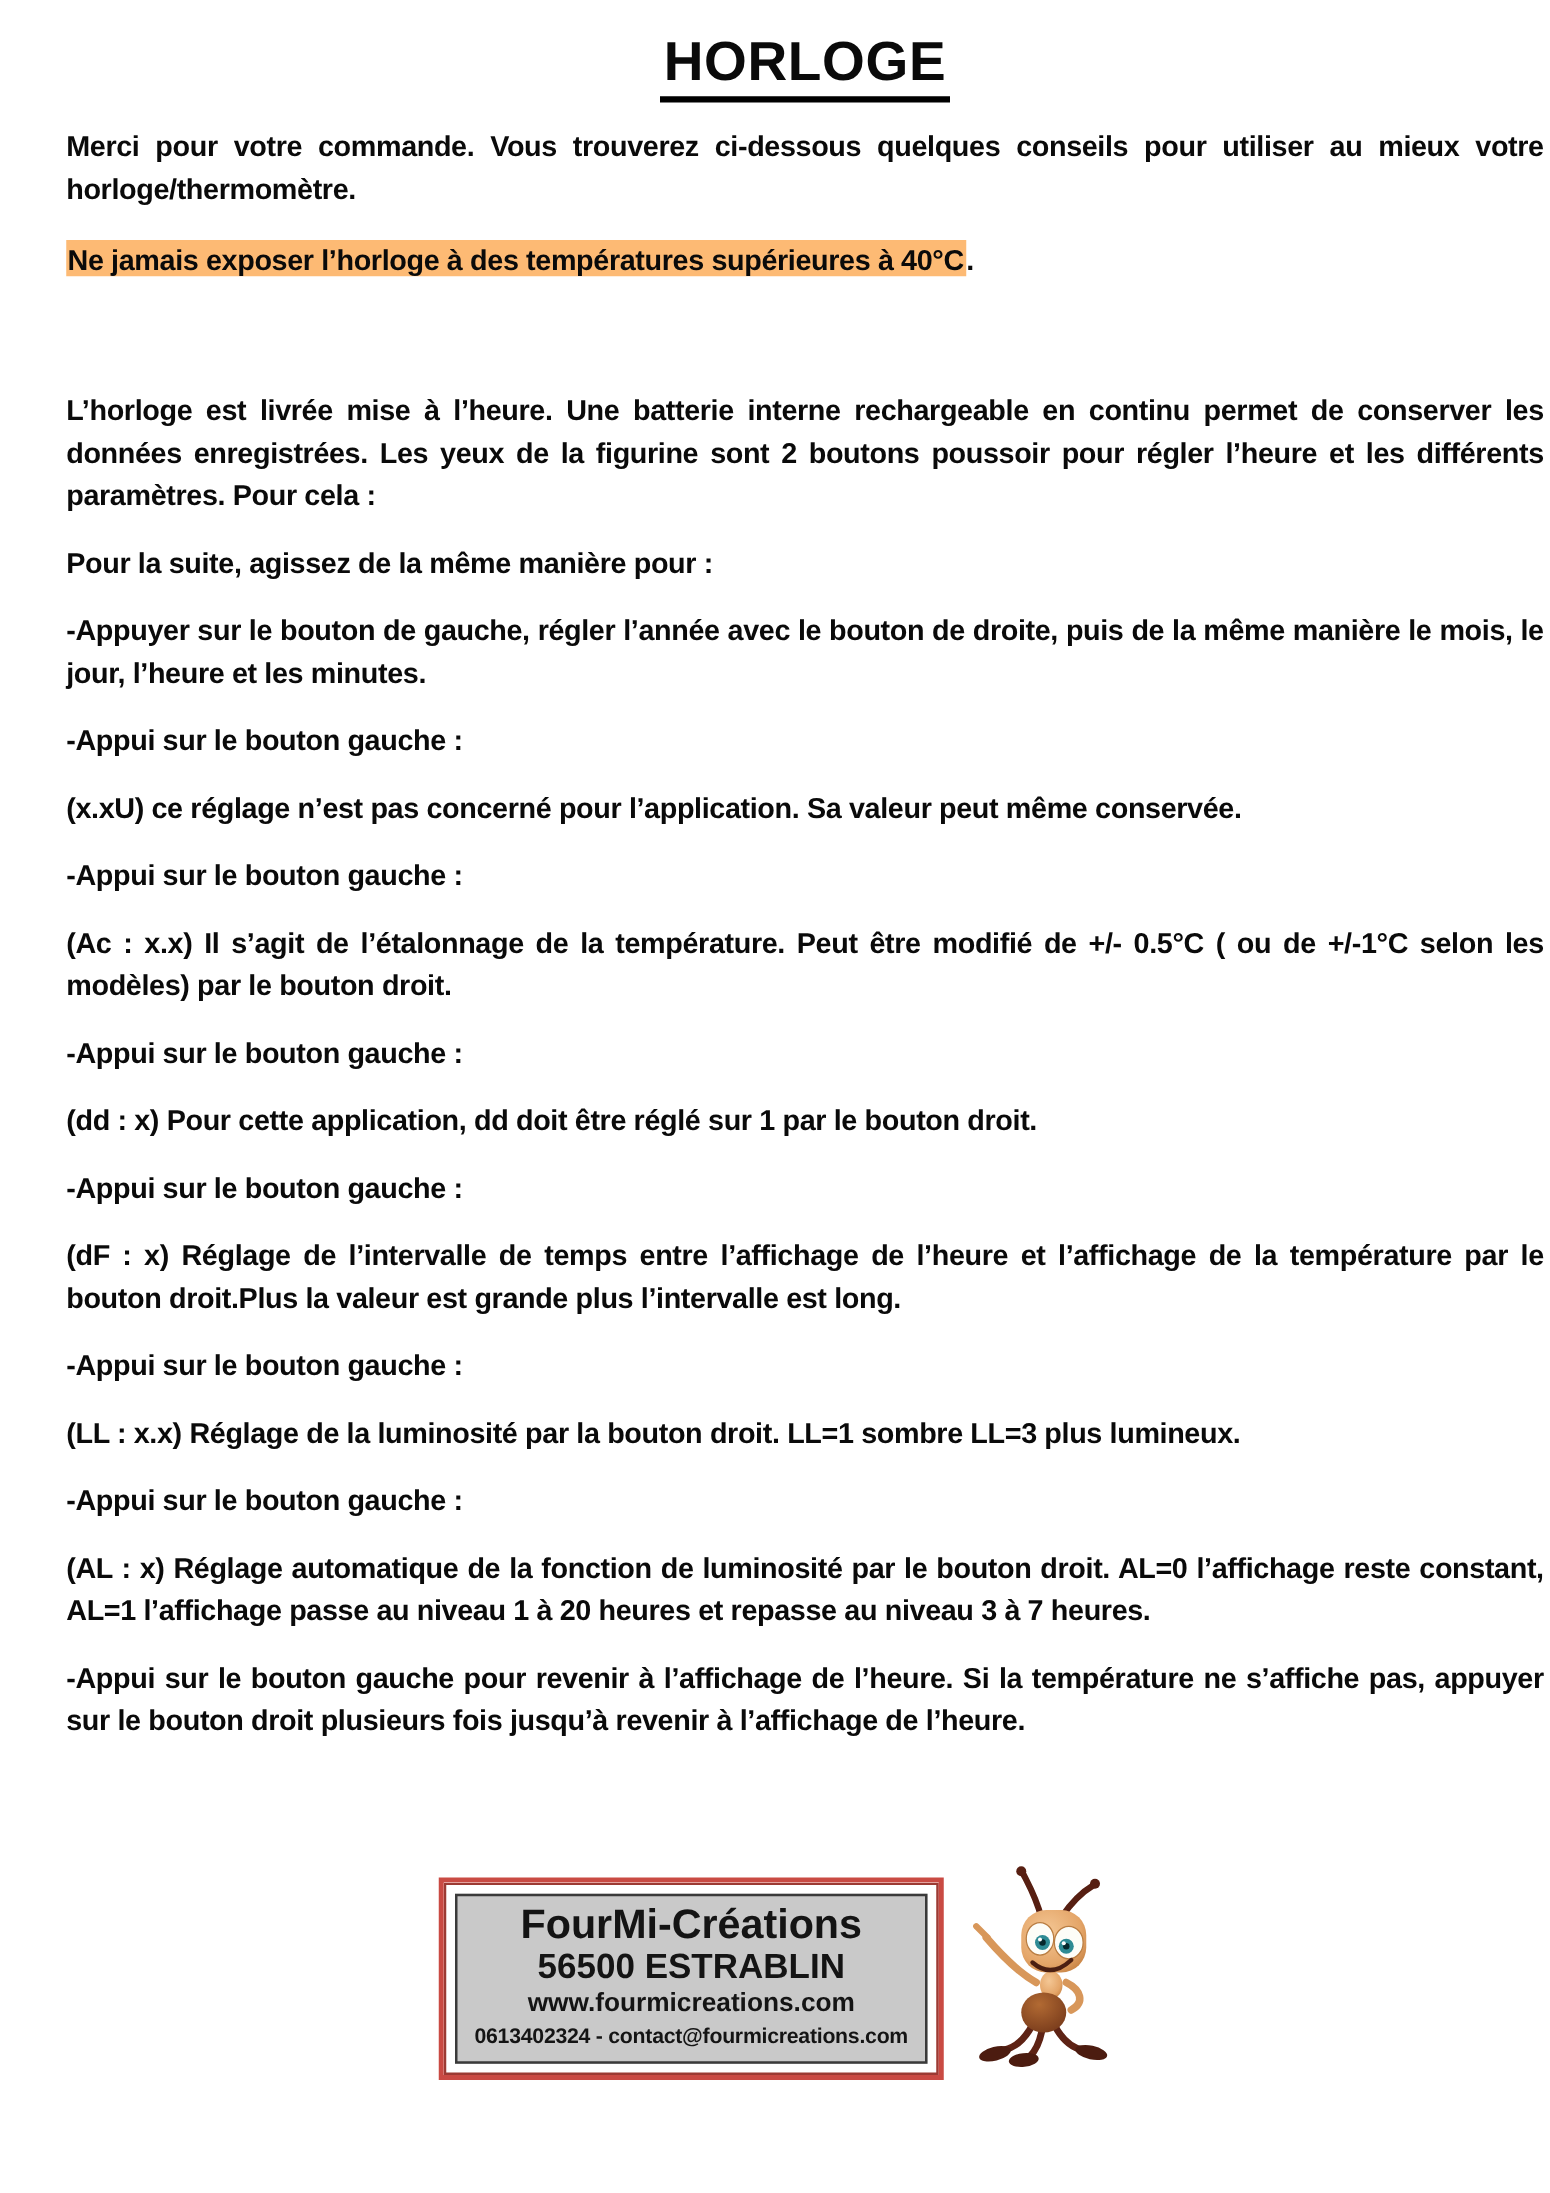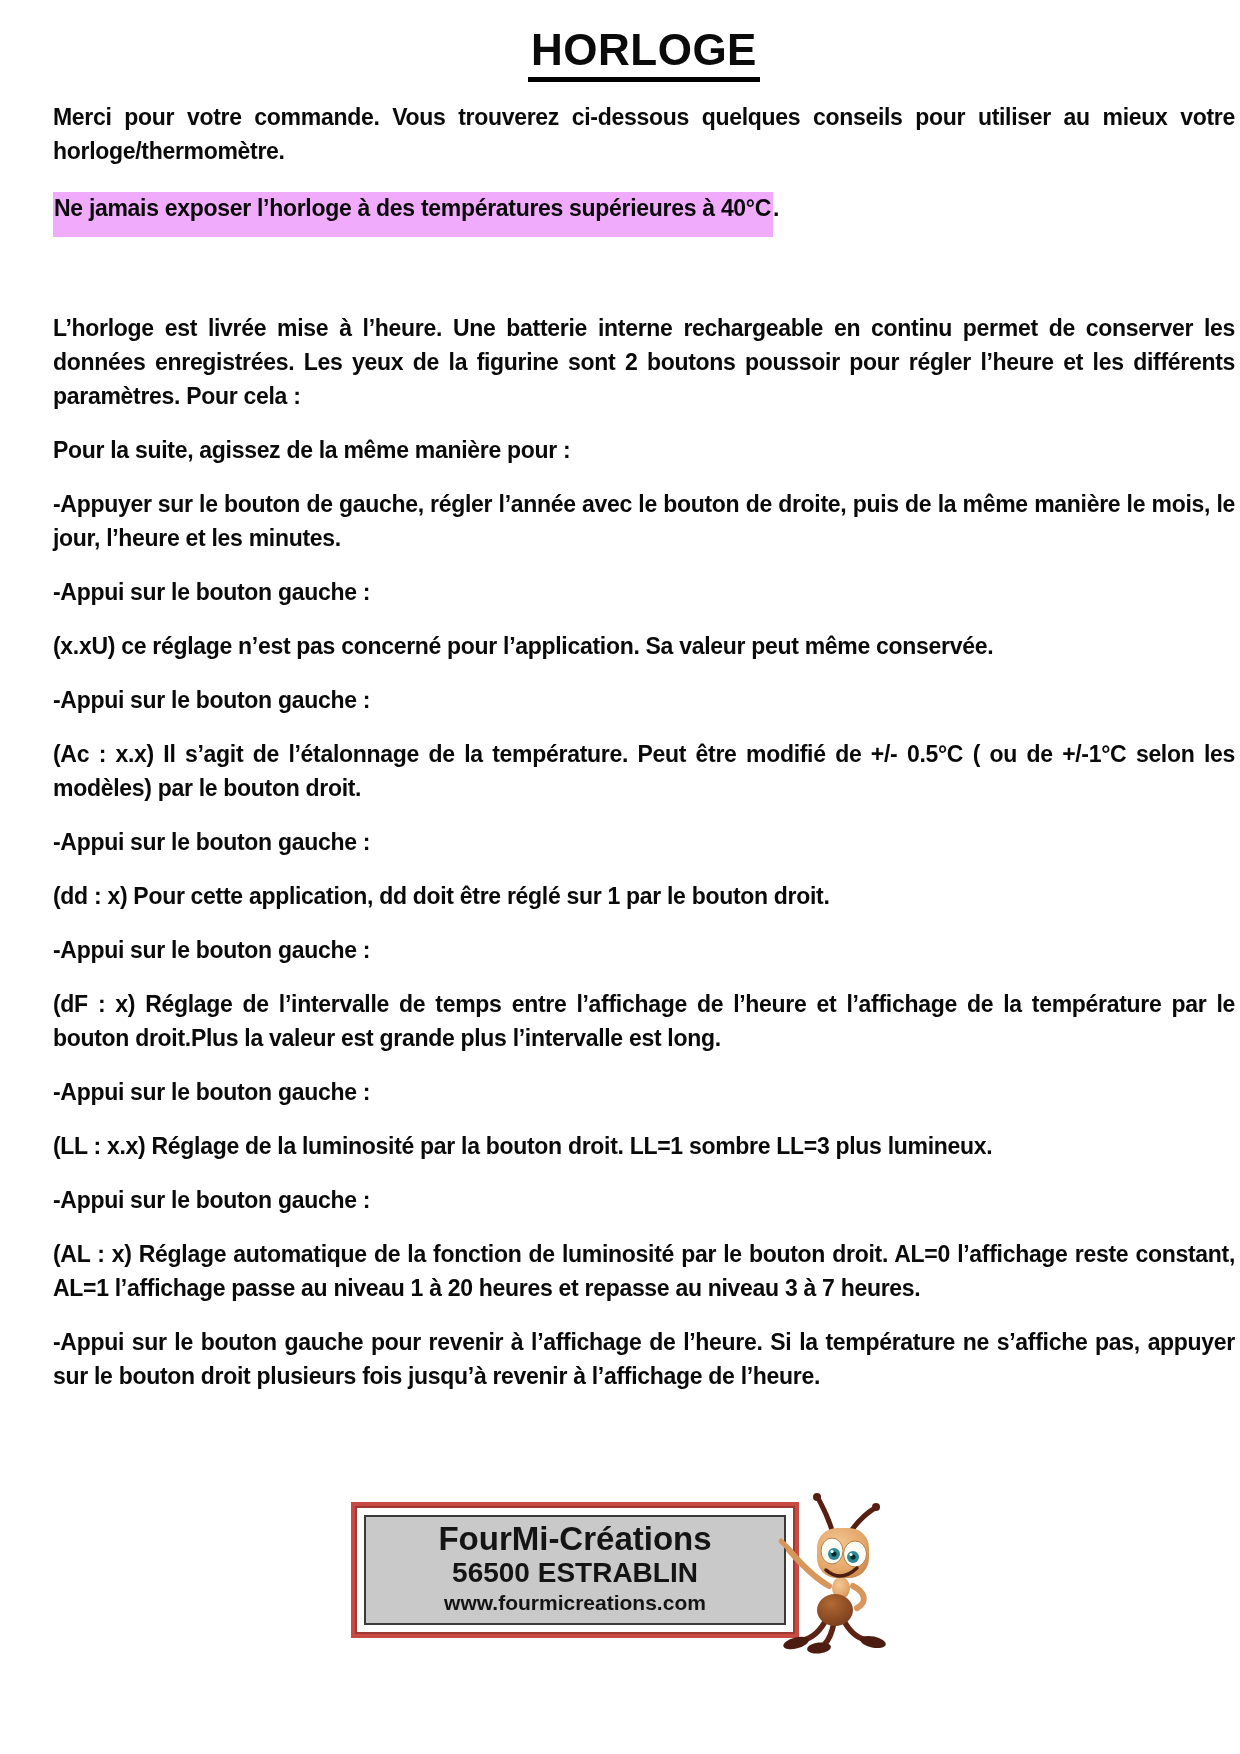--- a/index.html
+++ b/index.html
@@ -27,28 +27,28 @@
   }
   p.para, p.intro, p.warning-line{
     margin:20px 0 0 0;
     font-size:23px;
     line-height:34px;
     letter-spacing:-0.3px;
     text-align:justify;
   }
   p.intro{margin-top:16px;}
   p.warning-line{margin-top:23px;text-align:left;}
-  .hl{background:#f0abfc;padding:3px 2px 16px 1px;}
+  .hl{background:#fdba74;padding:3px 2px 0 1px;}
   p.gap-top{margin-top:86px;}
   
   .stamp{
     position:absolute;
     left:326px;
     top:1502px;
-    width:448px;
+    width:404px;
     box-sizing:border-box;
     border:4px solid #c94a43;
     box-shadow:inset 0 0 0 2px #9c3a33;
     background:#ffffff;
     padding:9px;
   }
   .stamp-inner{
     border:2px solid #3a3a3a;
     background:#c9c9c9;
     text-align:center;
@@ -92,20 +92,21 @@
     <p class="para">-Appui sur le bouton gauche :</p>
     <p class="para">(AL : x) Réglage automatique de la fonction de luminosité par le bouton droit. AL=0 l’affichage reste constant, AL=1 l’affichage passe au niveau 1 à 20 heures et repasse au niveau 3 à 7 heures.</p>
     <p class="para">-Appui sur le bouton gauche pour revenir à l’affichage de l’heure. Si la température ne s’affiche pas, appuyer sur le bouton droit plusieurs fois jusqu’à revenir à l’affichage de l’heure.</p>
   </div>
 
   <div class="stamp">
     <div class="stamp-inner">
       <div class="stamp-company">FourMi-Créations</div>
       <div class="stamp-city">56500 ESTRABLIN</div>
       <div class="stamp-site">www.fourmicreations.com</div>
+      <div class="stamp-contact">0613402324 - contact@fourmicreations.com</div>
     </div>
   </div>
 
   <svg class="ant" viewBox="0 0 140 172" width="140" height="172" aria-hidden="true">
     <defs>
       <radialGradient id="skin" cx="40%" cy="35%" r="80%">
         <stop offset="0%" stop-color="#f4c795"></stop>
         <stop offset="65%" stop-color="#e4a568"></stop>
         <stop offset="100%" stop-color="#c07a3a"></stop>
       </radialGradient>

